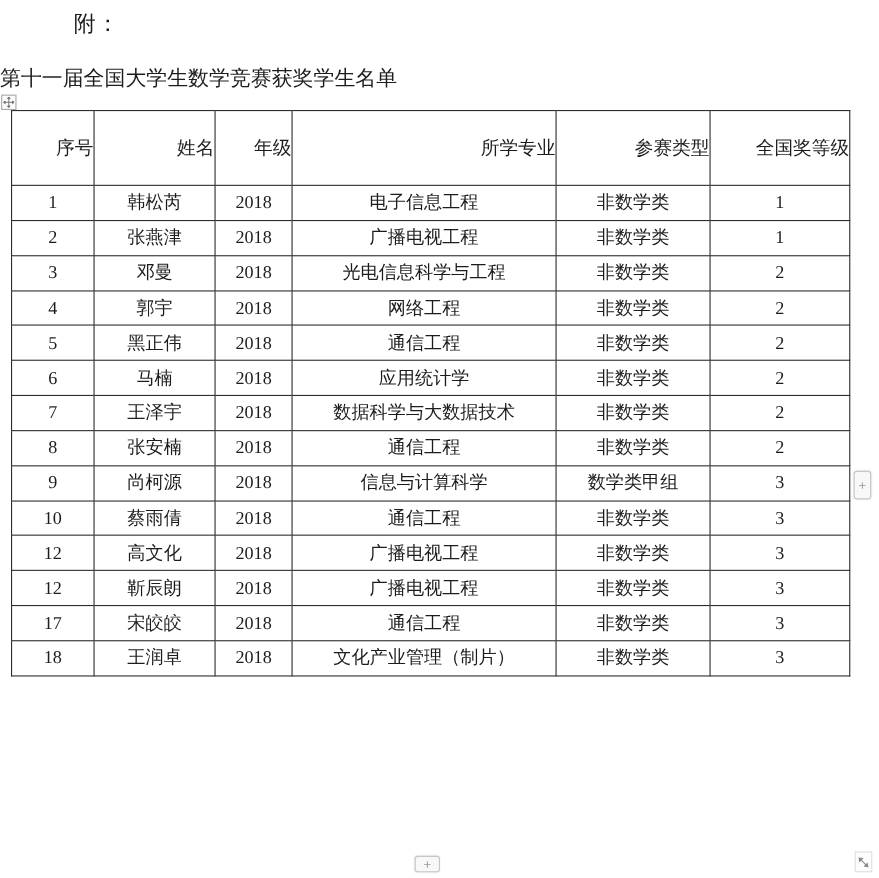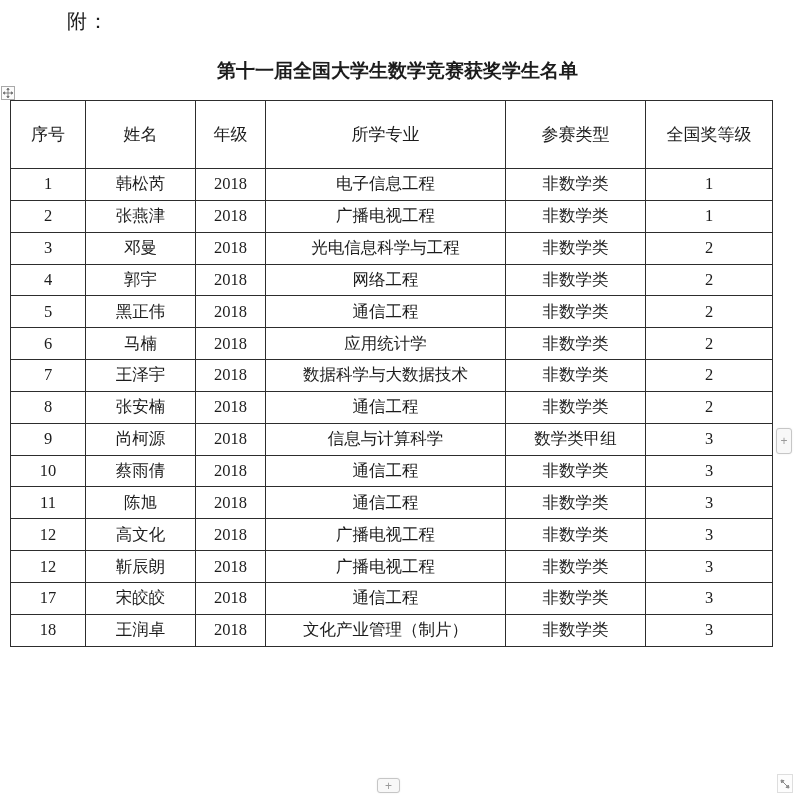--- a/index.html
+++ b/index.html
@@ -14,42 +14,41 @@
   .attachment-label {
     position: absolute;
     left: 67px; top: 8px;
     font-size: 20px;
     letter-spacing: 1px;
   }
   .doc-title {
     position: absolute;
     left: 0; top: 58px;
     width: 795px;
-    text-align: center;
-    font-weight: bold;
+    font-weight: normal;
     font-size: 19px;
   }
   table.award-table {
     position: absolute;
     left: 10px; top: 100px;
     width: 762px;
     border-collapse: collapse;
     table-layout: fixed;
   }
   .award-table th, .award-table td {
     border: 1.6px solid #2d2d2d;
     text-align: center;
     vertical-align: middle;
     padding: 0;
     white-space: nowrap;
     overflow: hidden;
     font-weight: normal;
   }
   .award-table thead tr { height: 68px; }
-  .award-table thead th { font-size: 17px; }
+  .award-table thead th { font-size: 17px; text-align: right; }
   .award-table tbody tr { height: 31.85px; }
   .award-table tbody td { font-size: 16.5px; }
   
   .move-handle {
     position: absolute;
     left: 1px; top: 86px;
     width: 14px; height: 14px;
     border: 1px solid #a9a9a9;
     background: #fbfbfb;
     box-sizing: border-box;
@@ -199,28 +198,20 @@
       </tr>
       <tr>
         <td>10</td>
         <td>蔡雨倩</td>
         <td>2018</td>
         <td>通信工程</td>
         <td>非数学类</td>
         <td>3</td>
       </tr>
       <tr>
-        <td>11</td>
-        <td>陈旭</td>
-        <td>2018</td>
-        <td>通信工程</td>
-        <td>非数学类</td>
-        <td>3</td>
-      </tr>
-      <tr>
         <td>12</td>
         <td>高文化</td>
         <td>2018</td>
         <td>广播电视工程</td>
         <td>非数学类</td>
         <td>3</td>
       </tr>
       <tr>
         <td>12</td>
         <td>靳辰朗</td>

